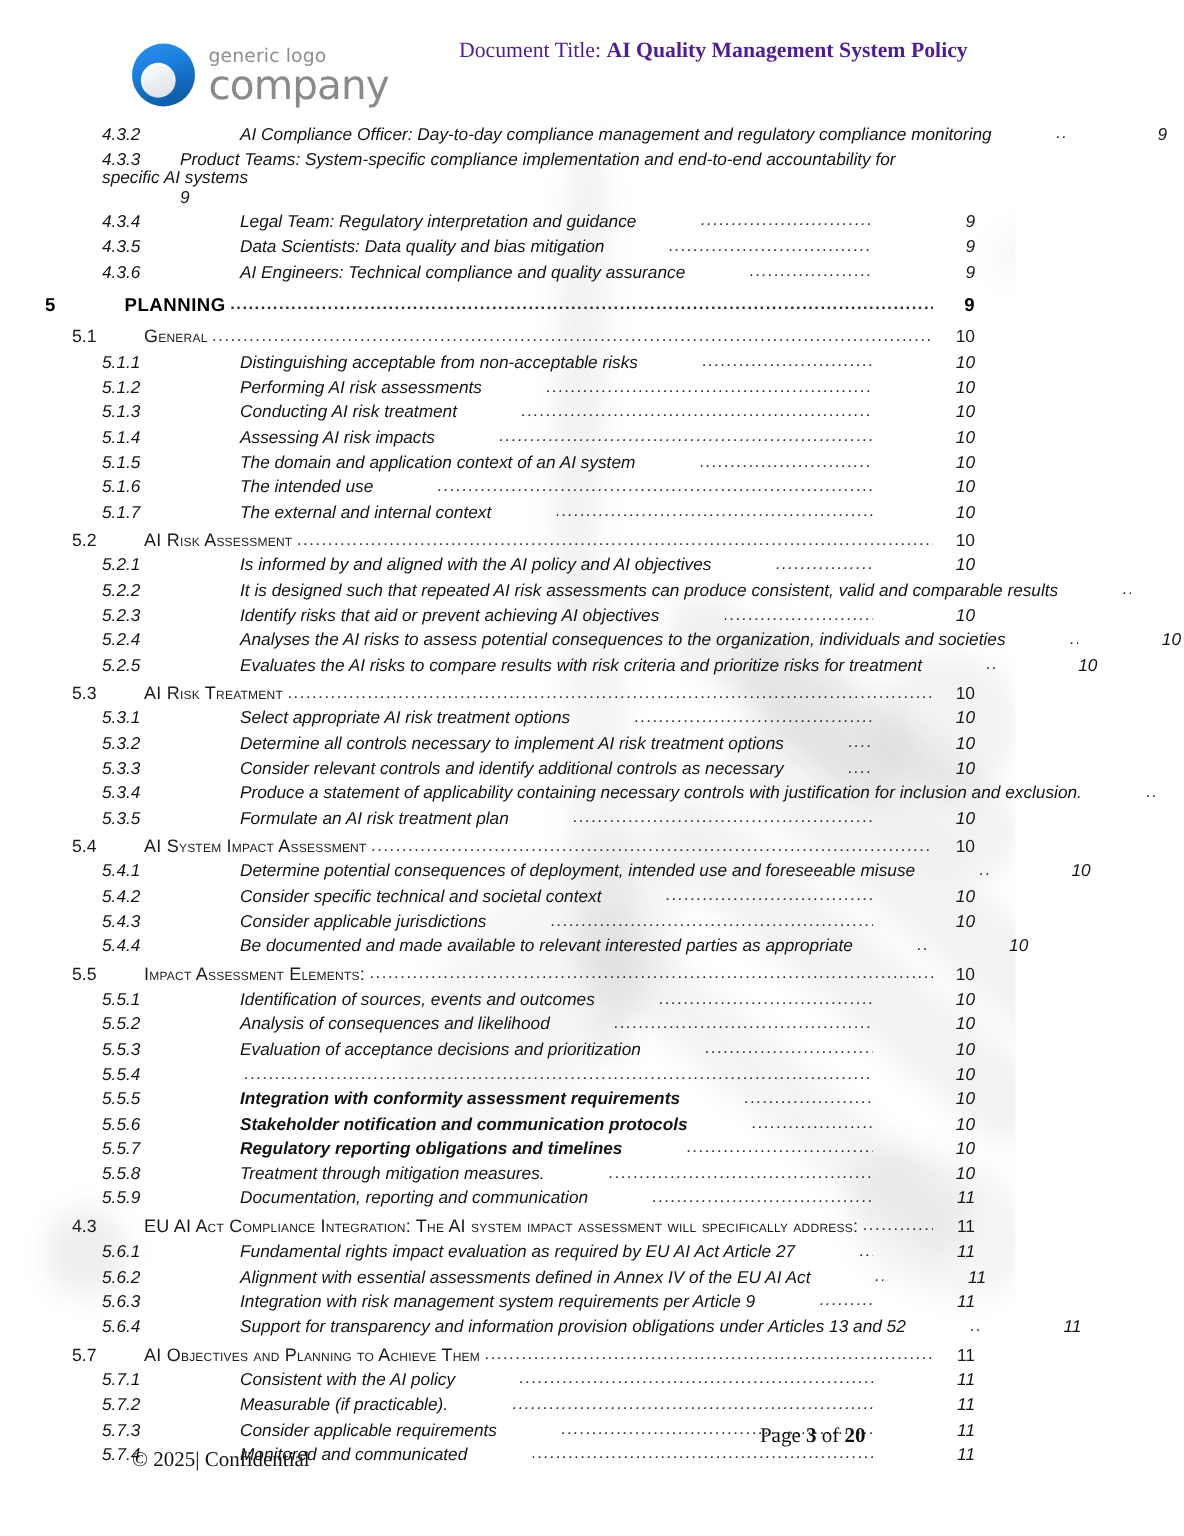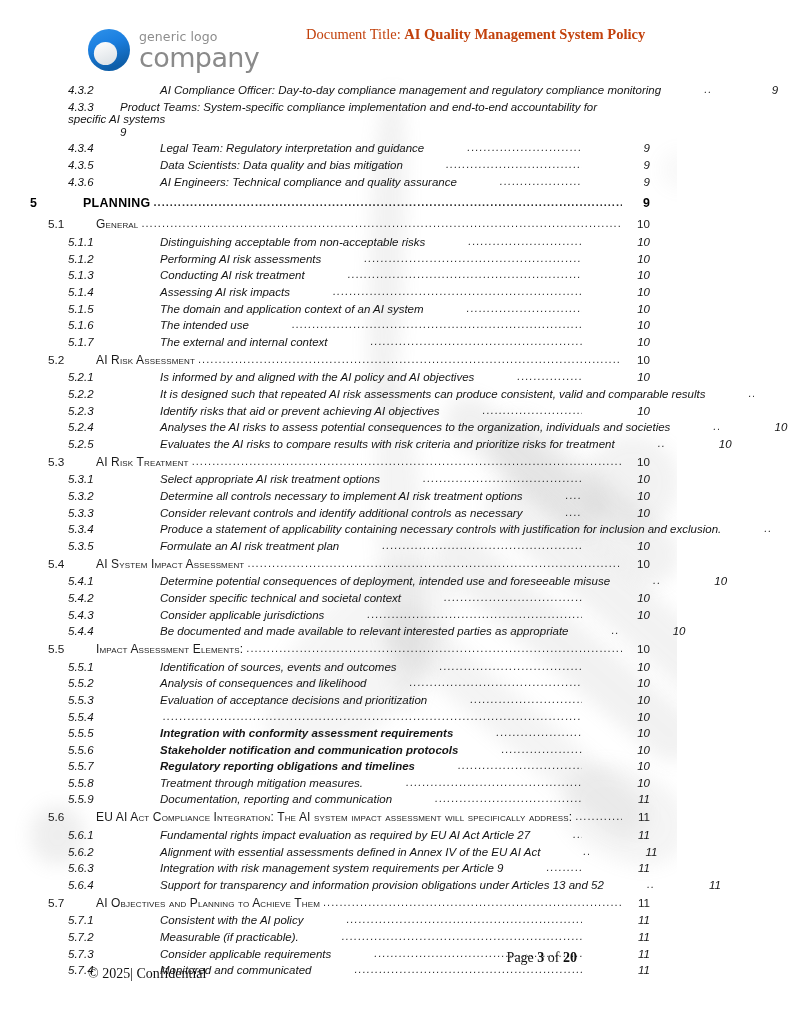--- a/index.html
+++ b/index.html
@@ -94,21 +94,21 @@
     color: #8a8a8a;
     letter-spacing: -.6px;
     display: block;
     line-height: .98;
   }
 
   .header-meta {
     flex: 1;
     padding-left: 24px;
     font-family: "Liberation Serif", serif;
-    color: #c2410c;
+    color: #4c1d95;
   }
   .hm-row { display: flex; align-items: baseline; }
   .hm-row.row1 { margin-bottom: 14px; }
   .hm-label { font-size: 14.5px; font-weight: 400; white-space: pre; }
   .hm-value { font-size: 14.5px; font-weight: 700; white-space: pre; }
   .hm-spacer { display: inline-block; width: 86px; }
 
   
   .toc {
     position: relative;
@@ -533,21 +533,21 @@
         <span class="leader">..............................................................................................................................................................................................................................................................</span>
         <span class="pg">10</span>
       </div>
       <div class="toc-line lvl3">
         <span class="num">5.5.9</span>
         <span class="ttl">Documentation, reporting and communication</span>
         <span class="leader">..............................................................................................................................................................................................................................................................</span>
         <span class="pg">11</span>
       </div>
       <div class="toc-line lvl2">
-        <span class="num">5.6</span>
+        <span class="num">4.3</span>
         <span class="ttl">EU AI Act Compliance Integration: The AI system impact assessment will specifically address:</span>
         <span class="leader">..............................................................................................................................................................................................................................................................</span>
         <span class="pg">11</span>
       </div>
       <div class="toc-line lvl3">
         <span class="num">5.6.1</span>
         <span class="ttl">Fundamental rights impact evaluation as required by EU AI Act Article 27</span>
         <span class="leader">..............................................................................................................................................................................................................................................................</span>
         <span class="pg">11</span>
       </div>

